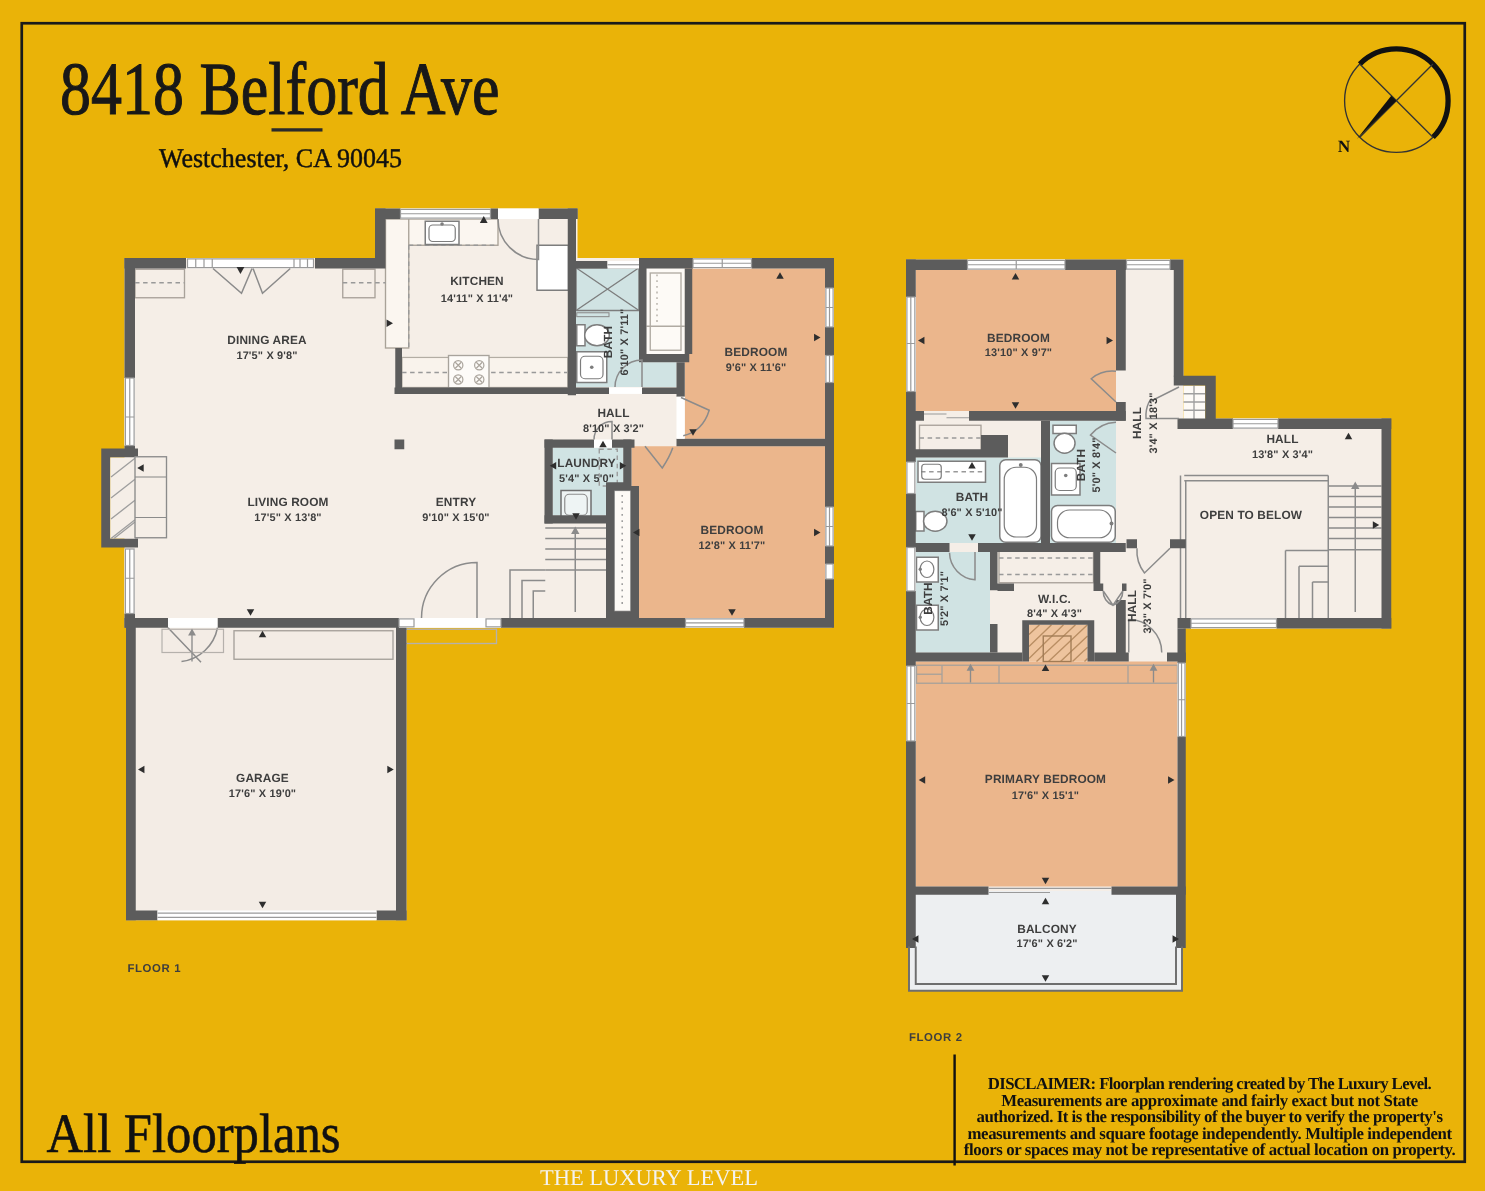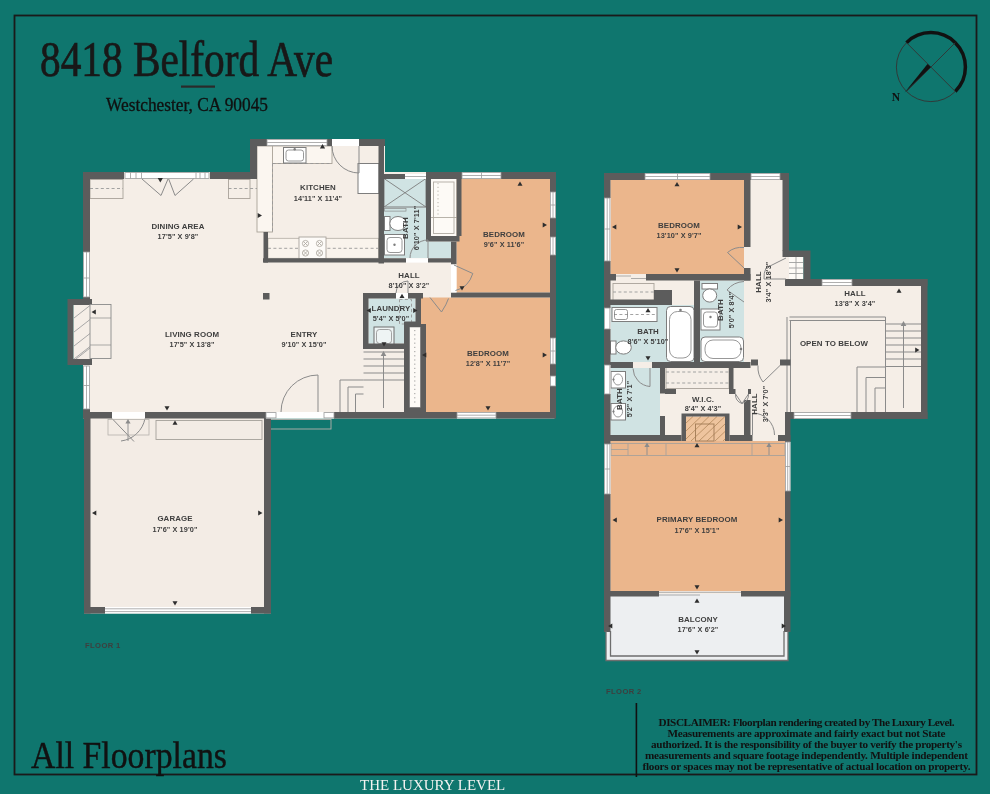--- a/index.html
+++ b/index.html
@@ -1,16 +1,16 @@
 <!DOCTYPE html>
 <html><head>
 <meta charset="utf-8">
 <style>
 html,body{margin:0;padding:0;background:#fff;}
-.page{position:relative;width:990px;height:794px;overflow:hidden;background:#0f766e;}
+.page{position:relative;width:990px;height:794px;overflow:hidden;background:#eab308;}
 svg{position:absolute;top:0;left:0;}
 </style>
 </head>
 <body>
 <div class="page">
 <svg width="990" height="794" viewBox="0 0 990 794">
 <style>
 .w{fill:#5c5c5c;}
 .win{fill:#ffffff;}
 .wf{stroke:#9a9a9a;stroke-width:0.8;fill:none;}

